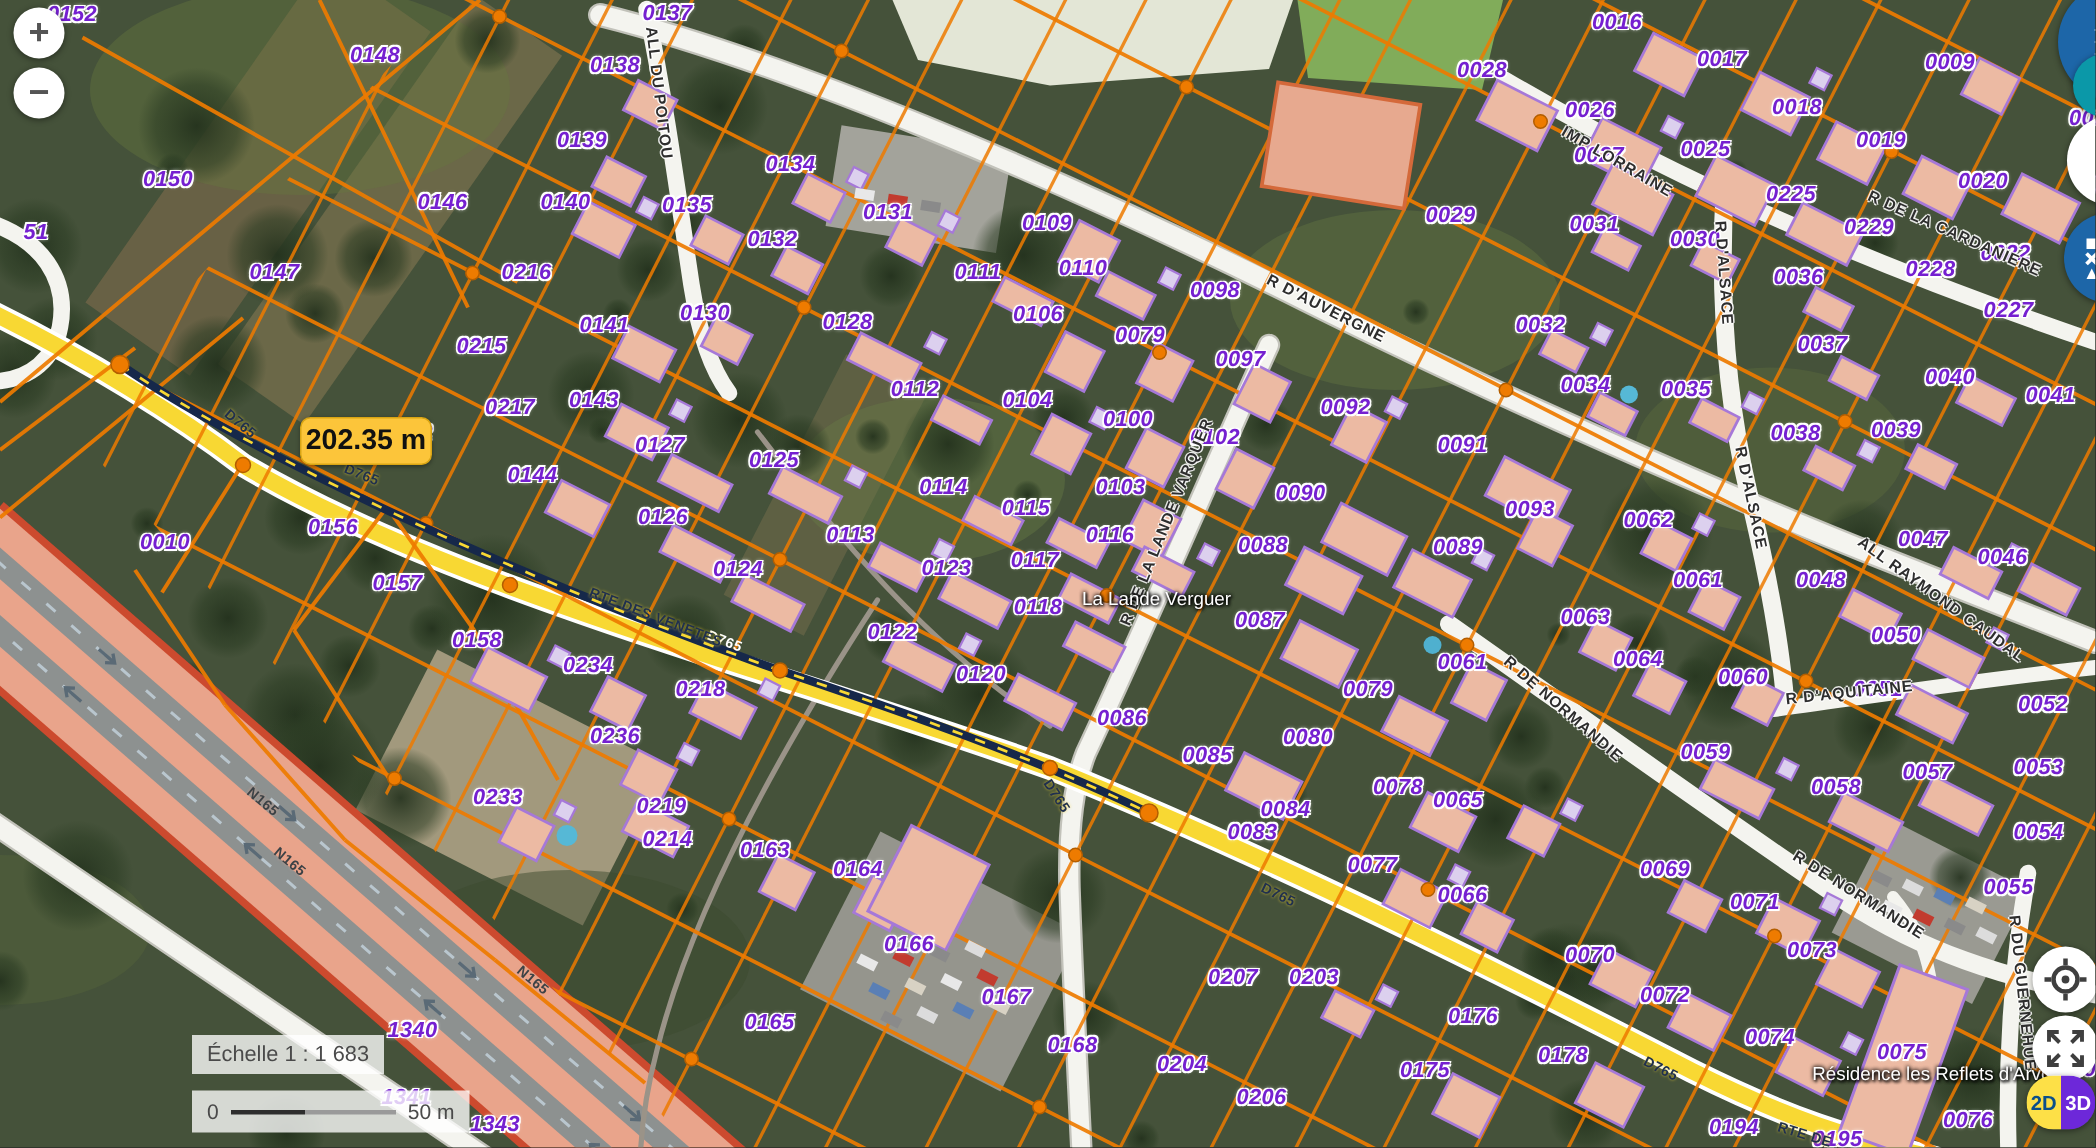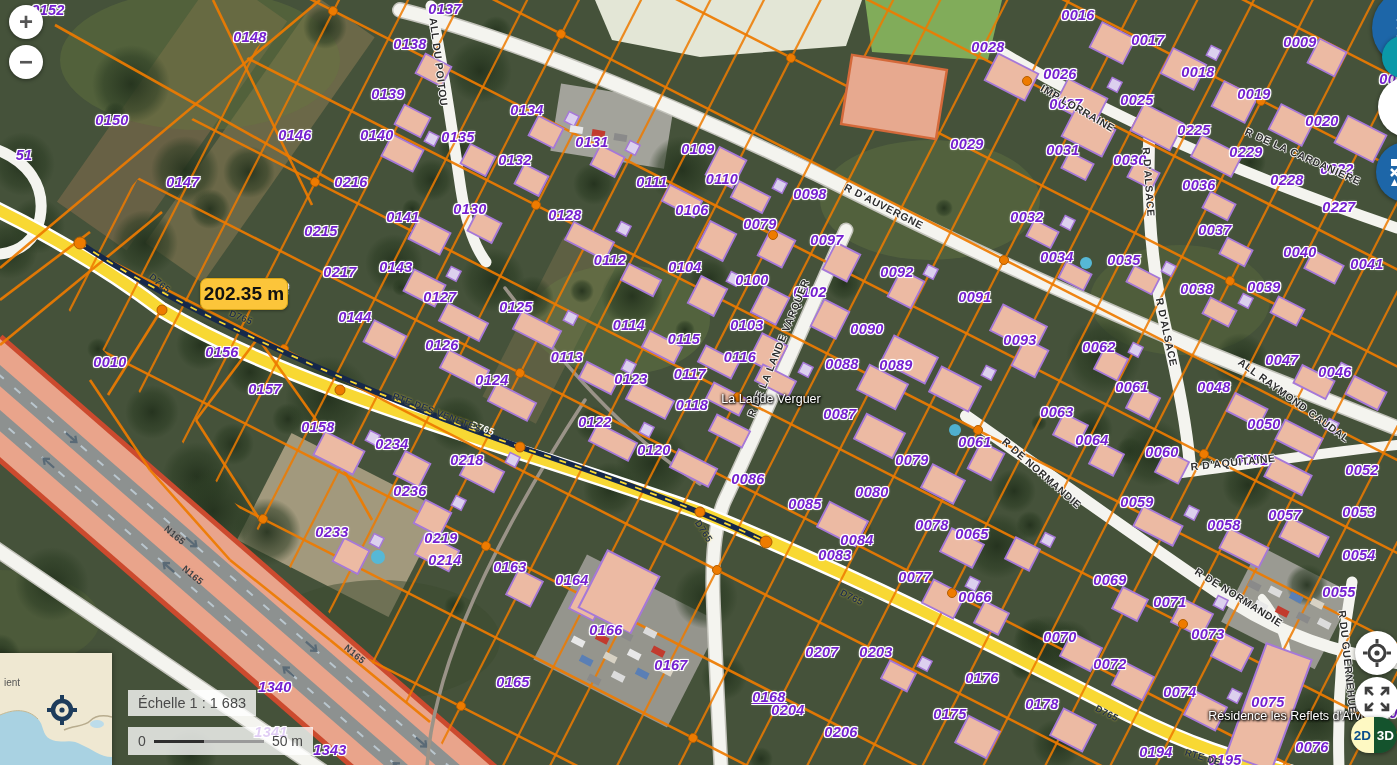--- a/index.html
+++ b/index.html
@@ -32,22 +32,22 @@
   #scalebar-box{position:absolute;z-index:4;left:128px;top:727px;width:185px;height:28px;
     background:rgba(255,255,255,.78);color:#4a4a4a;font-size:14px;display:flex;align-items:center;
     gap:8px;padding:0 10px;box-sizing:border-box}
   #scalebar-line{flex:1;height:3px;background:linear-gradient(to right,#2e2e2e 0 45%,#9a9a9a 45% 100%)}
   #minimap{position:absolute;z-index:4;left:0;top:653px;width:112px;height:112px;background:#efe8d2;
     box-shadow:0 0 6px rgba(0,0,0,.4);overflow:hidden}
   #minimap-text{position:absolute;left:4px;top:24px;font-size:10px;color:#555}
   #pill-2d3d{position:absolute;z-index:5;left:1351px;top:717px;width:46px;height:36px;border-radius:18px;
     overflow:hidden;display:flex;box-shadow:0 1px 4px rgba(0,0,0,.45);font-weight:bold;font-size:13.5px}
   #pill-2d3d .half{flex:1;display:flex;align-items:center;justify-content:center;cursor:pointer}
-  #btn-2d{background:#fef9c3;color:#0b4f8a}
-  #btn-3d{background:#14532d;color:#fff}
+  #btn-2d{background:#fde047;color:#0b4f8a}
+  #btn-3d{background:#6d28d9;color:#fff}
 </style>
 </head>
 <body>
 
 <div id="stage">
 
 <svg id="map-svg" width="1397" height="765" viewBox="0 0 1397 765">
   <defs>
     <radialGradient id="treeGrad">
       <stop offset="0%" stop-color="#22301c" stop-opacity=".9"></stop>
@@ -550,21 +550,21 @@
       <div class="plabel" style="left: 516px; top: 307px; transform: translate(-50%, -50%);">0125</div>
       <div class="plabel" style="left: 355px; top: 317px; transform: translate(-50%, -50%);">0144</div>
       <div class="plabel" style="left: 629px; top: 325px; transform: translate(-50%, -50%);">0114</div>
       <div class="plabel" style="left: 747px; top: 325px; transform: translate(-50%, -50%);">0103</div>
       <div class="plabel" style="left: 867px; top: 329px; transform: translate(-50%, -50%);">0090</div>
       <div class="plabel" style="left: 110px; top: 362px; transform: translate(-50%, -50%);">0010</div>
       <div class="plabel" style="left: 222px; top: 352px; transform: translate(-50%, -50%);">0156</div>
       <div class="plabel" style="left: 684px; top: 339px; transform: translate(-50%, -50%);">0115</div>
       <div class="plabel" style="left: 740px; top: 357px; transform: translate(-50%, -50%);">0116</div>
       <div class="plabel" style="left: 842px; top: 364px; transform: translate(-50%, -50%);">0088</div>
-      <div class="plabel" style="left: 896px; top: 365px; transform: translate(-50%, -50%);">0089</div>
+      <div class="plabel" style="left: 972px; top: 365px; transform: translate(-50%, -50%);">0089</div>
       <div class="plabel" style="left: 1020px; top: 340px; transform: translate(-50%, -50%);">0093</div>
       <div class="plabel" style="left: 1282px; top: 360px; transform: translate(-50%, -50%);">0047</div>
       <div class="plabel" style="left: 1335px; top: 372px; transform: translate(-50%, -50%);">0046</div>
       <div class="plabel" style="left: 567px; top: 357px; transform: translate(-50%, -50%);">0113</div>
       <div class="plabel" style="left: 631px; top: 379px; transform: translate(-50%, -50%);">0123</div>
       <div class="plabel" style="left: 690px; top: 374px; transform: translate(-50%, -50%);">0117</div>
       <div class="plabel" style="left: 265px; top: 389px; transform: translate(-50%, -50%);">0157</div>
       <div class="plabel" style="left: 442px; top: 345px; transform: translate(-50%, -50%);">0126</div>
       <div class="plabel" style="left: 492px; top: 380px; transform: translate(-50%, -50%);">0124</div>
       <div class="plabel" style="left: 1214px; top: 387px; transform: translate(-50%, -50%);">0048</div>
@@ -610,21 +610,21 @@
       <div class="plabel" style="left: 1060px; top: 637px; transform: translate(-50%, -50%);">0070</div>
       <div class="plabel" style="left: 606px; top: 630px; transform: translate(-50%, -50%);">0166</div>
       <div class="plabel" style="left: 822px; top: 652px; transform: translate(-50%, -50%);">0207</div>
       <div class="plabel" style="left: 876px; top: 652px; transform: translate(-50%, -50%);">0203</div>
       <div class="plabel" style="left: 1110px; top: 664px; transform: translate(-50%, -50%);">0072</div>
       <div class="plabel" style="left: 1208px; top: 634px; transform: translate(-50%, -50%);">0073</div>
       <div class="plabel" style="left: 671px; top: 665px; transform: translate(-50%, -50%);">0167</div>
       <div class="plabel" style="left: 982px; top: 678px; transform: translate(-50%, -50%);">0176</div>
       <div class="plabel" style="left: 513px; top: 682px; transform: translate(-50%, -50%);">0165</div>
       <div class="plabel" style="left: 275px; top: 687px; transform: translate(-50%, -50%);">1340</div>
-      <div class="plabel" style="left: 769px; top: 697px; transform: translate(-50%, -50%); text-decoration: underline;">0168</div>
+      <div class="plabel" style="left: 715px; top: 697px; transform: translate(-50%, -50%);">0168</div>
       <div class="plabel" style="left: 1180px; top: 692px; transform: translate(-50%, -50%);">0074</div>
       <div class="plabel" style="left: 788px; top: 710px; transform: translate(-50%, -50%);">0204</div>
       <div class="plabel" style="left: 950px; top: 714px; transform: translate(-50%, -50%);">0175</div>
       <div class="plabel" style="left: 1042px; top: 704px; transform: translate(-50%, -50%);">0178</div>
       <div class="plabel" style="left: 1268px; top: 702px; transform: translate(-50%, -50%);">0075</div>
       <div class="plabel" style="left: 271px; top: 732px; transform: translate(-50%, -50%);">1341</div>
       <div class="plabel" style="left: 841px; top: 732px; transform: translate(-50%, -50%);">0206</div>
       <div class="plabel" style="left: 1156px; top: 752px; transform: translate(-50%, -50%);">0194</div>
       <div class="plabel" style="left: 330px; top: 750px; transform: translate(-50%, -50%);">1343</div>
       <div class="plabel" style="left: 1225px; top: 760px; transform: translate(-50%, -50%);">0195</div>
@@ -710,39 +710,20 @@
     <path d="M4,-4 L11,-11 M11,-4.5 L11,-11 L4.5,-11"></path>
     <path d="M-4,4 L-11,11 M-11,4.5 L-11,11 L-4.5,11"></path>
     <path d="M4,4 L11,11 M11,4.5 L11,11 L4.5,11"></path>
   </svg>
 </div>
 <div id="pill-2d3d">
   <div class="half" id="btn-2d">2D</div>
   <div class="half" id="btn-3d">3D</div>
 </div>
 
-<div id="minimap">
-  <svg width="112" height="112" viewBox="0 0 112 112">
-    <rect width="112" height="112" fill="#efe8d2"></rect>
-    <path d="M0,62 C18,54 30,58 38,66 C44,72 42,82 50,86 C62,92 70,84 82,92 L82,112 L0,112 Z" fill="#a9d2e2"></path>
-    <path d="M82,92 C92,96 100,104 112,104 L112,112 L82,112 Z" fill="#a9d2e2"></path>
-    <ellipse cx="97" cy="71" rx="7" ry="4" fill="#bcdcea"></ellipse>
-    <path d="M64,77 C74,72 84,74 90,68 C96,62 104,62 112,64" fill="none" stroke="#b8ac8e" stroke-width="1.5"></path>
-    <path d="M0,62 C18,54 30,58 38,66" fill="none" stroke="#c3b894" stroke-width="1"></path>
-    <g stroke="#1d3c5c" fill="none">
-      <circle cx="62" cy="57" r="9" stroke-width="4.5"></circle>
-      <circle cx="62" cy="57" r="2.6" fill="#1d3c5c" stroke="none"></circle>
-      <line x1="62" y1="42" x2="62" y2="47" stroke-width="4"></line>
-          <line x1="62" y1="67" x2="62" y2="72" stroke-width="4"></line>
-      <line x1="47" y1="57" x2="52" y2="57" stroke-width="4"></line>
-          <line x1="72" y1="57" x2="77" y2="57" stroke-width="4"></line>
-    </g>
-  </svg>
-  <span id="minimap-text">ient</span>
-</div>
 
 <div id="scale-box">
       <span>Échelle 1 : 1 683</span>
     </div>
 <div id="scalebar-box">
   <span>0</span>
   <div id="scalebar-line"></div>
   <span>50 m</span>
 </div>
 

